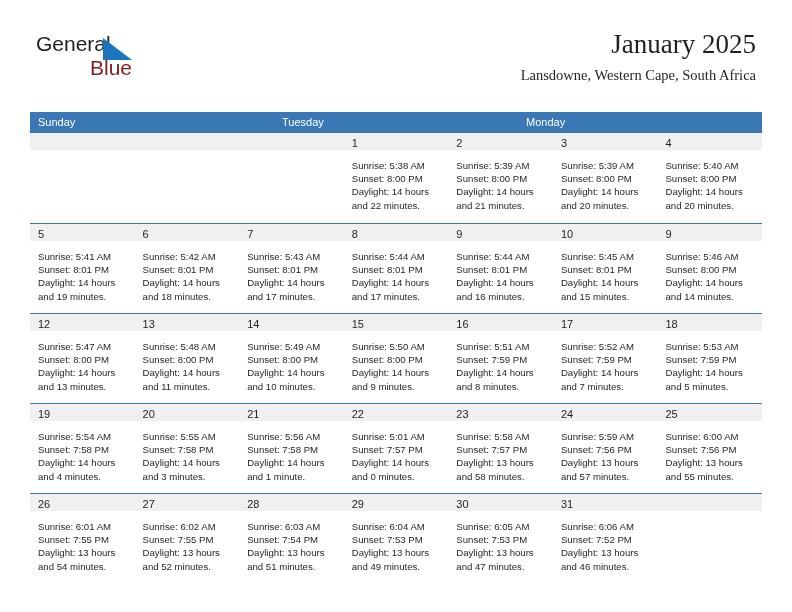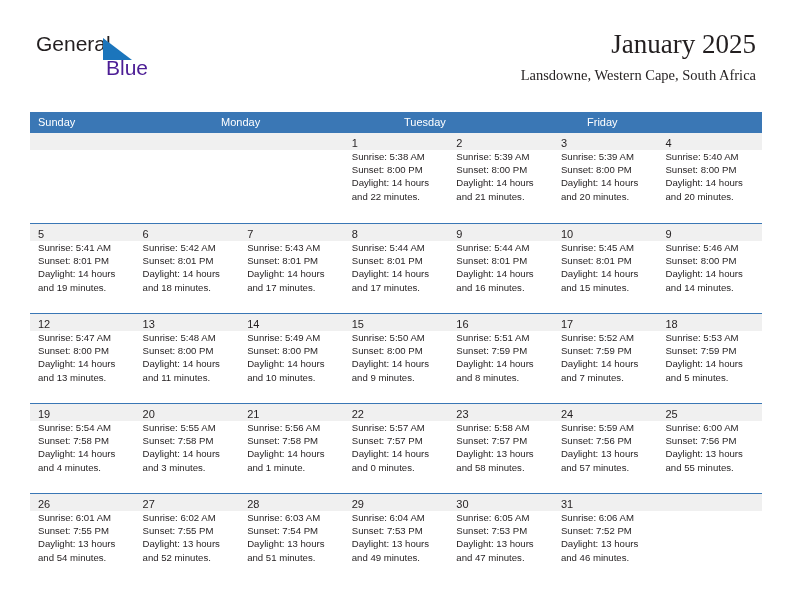--- a/index.html
+++ b/index.html
@@ -48,24 +48,24 @@
   }
   .brand-mark {
     position: absolute;
     left: 67px;
     top: 5px;
     width: 29px;
     height: 22px;
   }
   .brand-line2 {
     position: absolute;
-    left: 70px;
+    left: 54px;
     top: 24px;
     font-size: 21px;
-    color: #4c1d95;
+    color: #7f1d1d;
     line-height: 22px;
     white-space: nowrap;
   }
   .title-block {
     position: absolute;
     right: 36px;
     top: 28px;
     text-align: right;
     font-family: Liberation Serif, serif;
   }
@@ -129,21 +129,21 @@
     background: #f0f0f0;
     padding-left: 8px;
     box-sizing: border-box;
   }
   .daynum {
     font-size: 11px;
     color: #231f20;
     line-height: 17px;
   }
   .details {
-    padding: 0 6px 0 8px;
+    padding: 9px 6px 0 8px;
     box-sizing: border-box;
   }
   .detail-line {
     font-size: 9.6px;
     color: #231f20;
     line-height: 13.2px;
     white-space: nowrap;
   }
 </style>
 </head>
@@ -166,23 +166,22 @@
     <div class="title-block">
       <div class="cal-title">January 2025</div>
       <div class="cal-subtitle">Lansdowne, Western Cape, South Africa</div>
     </div>
 
   </div>
 
   <div class="calendar">
     <div class="dow-row" id="dow-row">
         <div class="dow">Sunday</div>
+        <div class="dow">Tuesday</div>
         <div class="dow">Monday</div>
-        <div class="dow">Tuesday</div>
-        <div class="dow">Friday</div>
       </div>
     <div id="weeks-container">
         <div class="week first">
           <div class="cell">
             <div class="daynum-band"><span class="daynum"></span></div>
             <div class="details"></div>
           </div>
           <div class="cell">
             <div class="daynum-band"><span class="daynum"></span></div>
             <div class="details"></div>
@@ -382,21 +381,21 @@
             <div class="details">
               <div class="detail-line">Sunrise: 5:56 AM</div>
               <div class="detail-line">Sunset: 7:58 PM</div>
               <div class="detail-line">Daylight: 14 hours</div>
               <div class="detail-line">and 1 minute.</div>
             </div>
           </div>
           <div class="cell">
             <div class="daynum-band"><span class="daynum">22</span></div>
             <div class="details">
-              <div class="detail-line">Sunrise: 5:57 AM</div>
+              <div class="detail-line">Sunrise: 5:01 AM</div>
               <div class="detail-line">Sunset: 7:57 PM</div>
               <div class="detail-line">Daylight: 14 hours</div>
               <div class="detail-line">and 0 minutes.</div>
             </div>
           </div>
           <div class="cell">
             <div class="daynum-band"><span class="daynum">23</span></div>
             <div class="details">
               <div class="detail-line">Sunrise: 5:58 AM</div>
               <div class="detail-line">Sunset: 7:57 PM</div>

